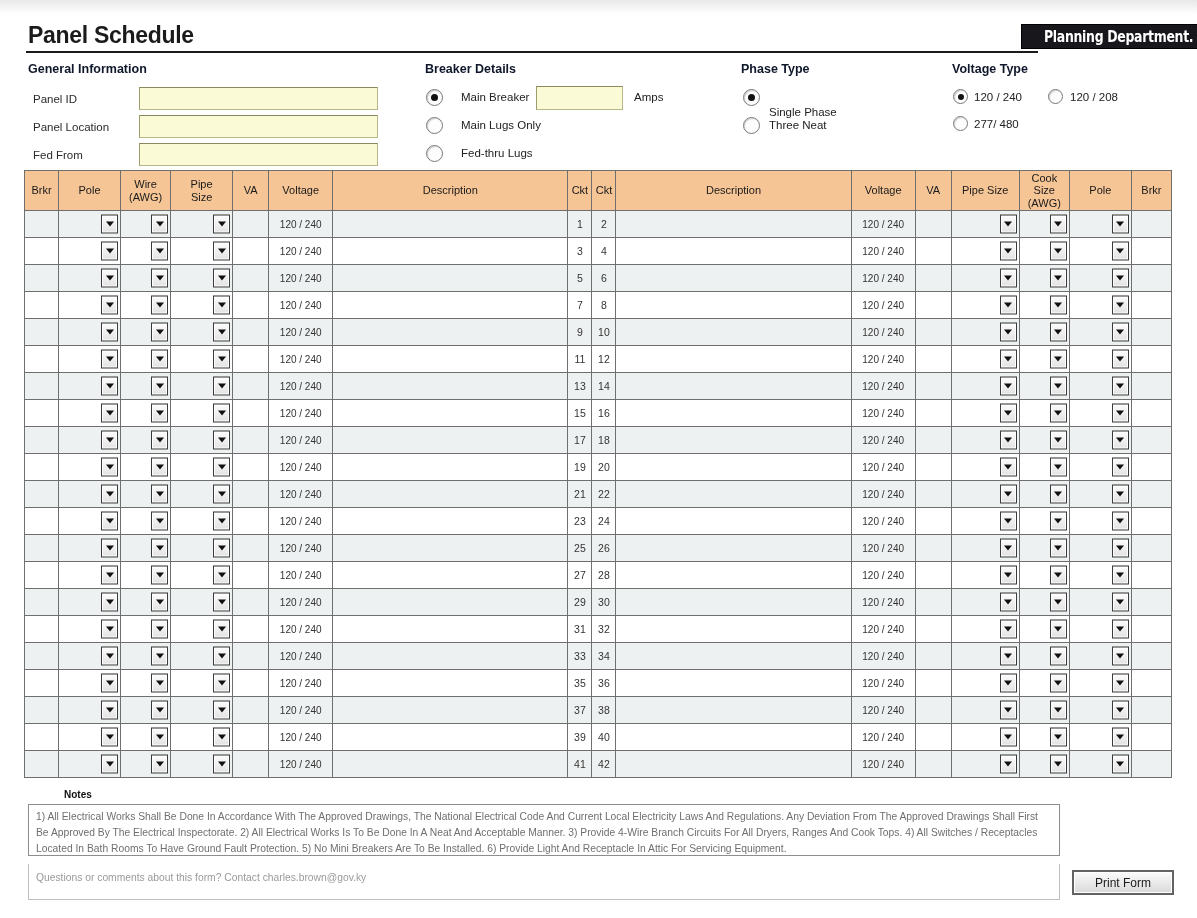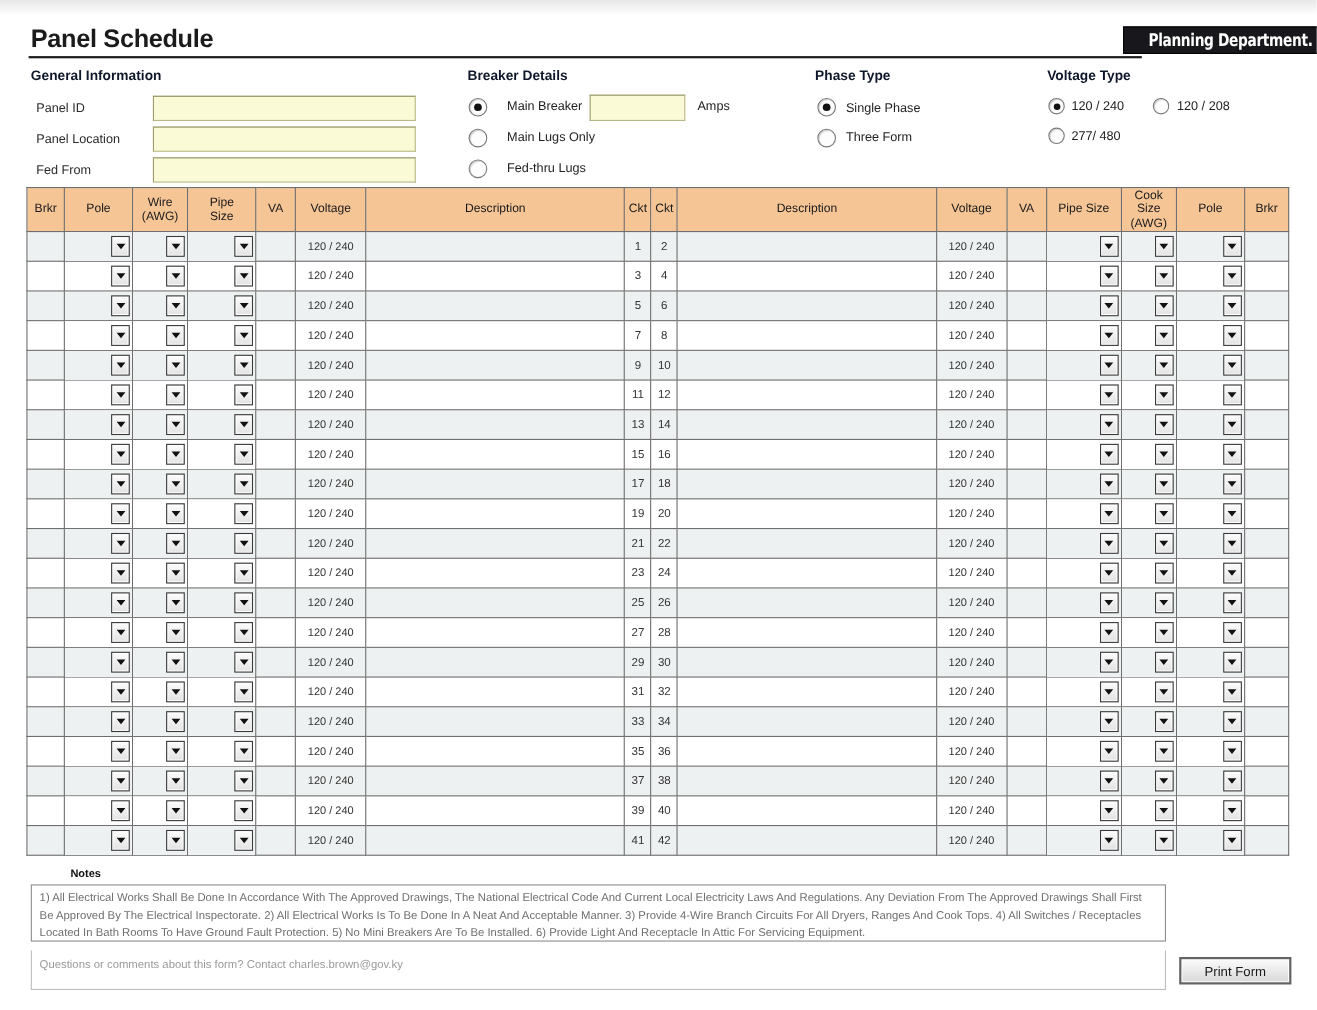--- a/index.html
+++ b/index.html
@@ -234,24 +234,24 @@
 
   <div class="radio" style="left:426px; top:145px;"></div>
   <div class="opt-label" style="left:461px; top:147px;">Fed-thru Lugs</div>
 
   <input class="yellow-input" style="left: 536px; top: 86px; width: 87px; height: 24px;" value="">
   <div class="opt-label" style="left:634px; top:91px;">Amps</div>
 
   <div class="sec-head" style="left:741px; top:62px;">Phase Type</div>
 
   <div class="radio checked" style="left:743px; top:89px;"></div>
-  <div class="opt-label" style="left:769px; top:93px;text-align:right;">Single Phase</div>
+  <div class="opt-label" style="left:769px; top:106px;text-align:right;">Single Phase</div>
 
   <div class="radio" style="left:743px; top:117px;"></div>
-  <div class="opt-label" style="left:769px; top:119px;">Three Form</div>
+  <div class="opt-label" style="left:769px; top:119px;">Three Neat</div>
 
   <div class="sec-head" style="left:952px; top:62px;">Voltage Type</div>
 
   <div class="radio small checked" style="left:953px; top:89px;"></div>
   <div class="opt-label" style="left:974px; top:91px;">120 / 240</div>
 
   <div class="radio small" style="left:1048px; top:89px;"></div>
   <div class="opt-label" style="left:1070px; top:91px;">120 / 208</div>
 
   <div class="radio small" style="left:953px; top:116px;"></div>

